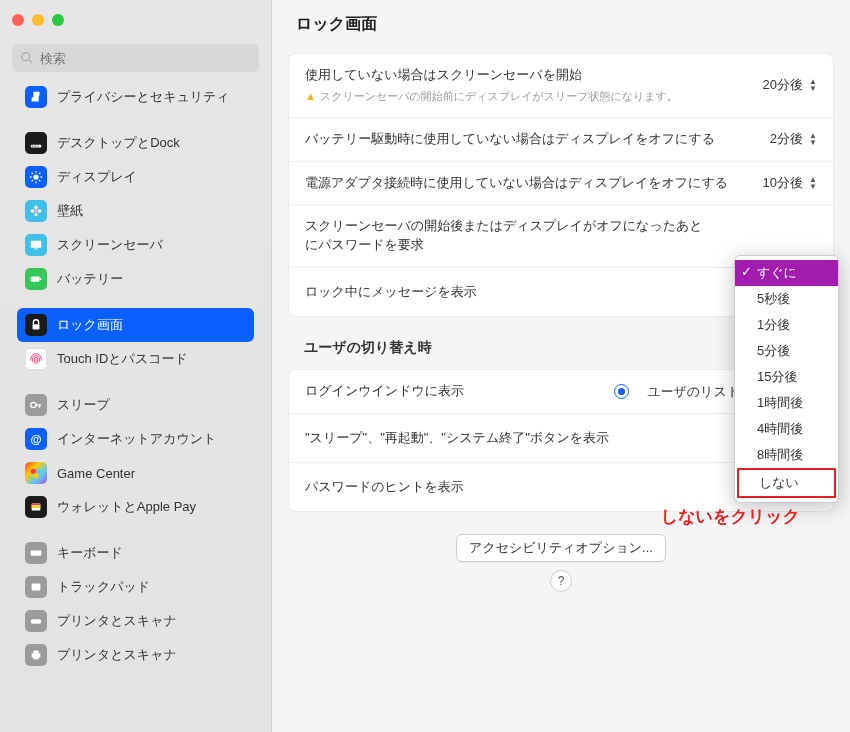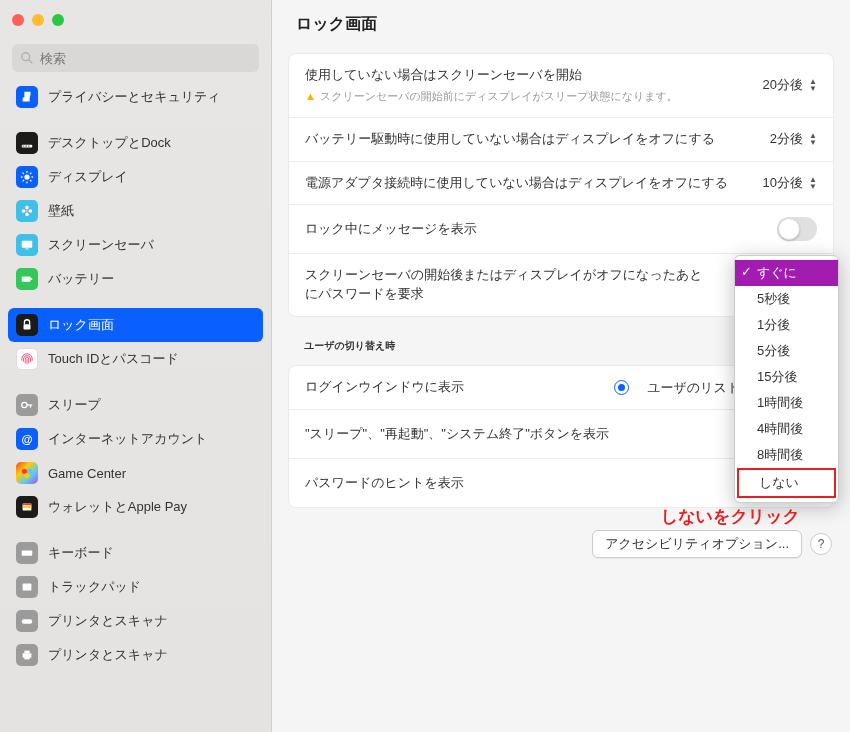--- a/index.html
+++ b/index.html
@@ -8,55 +8,55 @@
 .sidebar { width: 272px; background: linear-gradient(to bottom, #e8e6e4, #e5e3e1); border-right: 1px solid #d0d0d0; display: flex; flex-direction: column; }
 .titlebar { height: 40px; display: flex; align-items: center; padding: 0 12px; gap: 8px; }
 .traffic { display: flex; gap: 8px; }
 .tdot { width: 12px; height: 12px; border-radius: 50%; }
 .tred { background: #ff5f57; } .tyel { background: #febc2e; } .tgrn { background: #28c840; }
 
 .search { margin: 4px 12px 8px; height: 28px; background: rgba(0,0,0,0.06); border-radius: 6px; display: flex; align-items: center; padding: 0 8px; gap: 6px; }
 .search svg { width: 14px; height: 14px; opacity: 0.5; }
 .search input { border: none; background: transparent; outline: none; font-size: 13px; flex: 1; color: #666; }
 
-.nav { flex: 1; overflow-y: auto; padding: 0 8px; }
+.nav { flex: 1; overflow-y: auto; padding: 0 17px; }
 .nav-item { display: flex; align-items: center; height: 34px; padding: 0 8px; border-radius: 6px; gap: 10px; font-size: 13px; color: #333; cursor: pointer; }
 .nav-item.selected { background: #0a60ff; color: #fff; }
 .nav-icon { width: 22px; height: 22px; border-radius: 5px; display: flex; align-items: center; justify-content: center; flex-shrink: 0; }
 .nav-icon svg { width: 14px; height: 14px; fill: #fff; }
 .nav-sep { height: 12px; }
 
 .content { flex: 1; background: #f5f5f5; display: flex; flex-direction: column; overflow: hidden; }
 .header { padding: 14px 24px 10px; }
 .header h1 { font-size: 16px; font-weight: 700; color: #222; }
 
 .panel { margin: 8px 16px; background: #fff; border-radius: 8px; border: 1px solid rgba(0,0,0,0.08); }
 .row { display: flex; align-items: center; padding: 12px 16px; border-bottom: 1px solid rgba(0,0,0,0.08); gap: 12px; position: relative; }
 .row:last-child { border-bottom: none; }
 .row-text { flex: 1; font-size: 13px; color: #333; line-height: 1.45; }
 .row-sub { display: flex; align-items: center; gap: 4px; font-size: 11px; color: #9a9a9a; margin-top: 4px; }
 .row-sub .warn { color: #ffb300; }
 .row-ctrl { display: flex; align-items: center; gap: 4px; font-size: 13px; color: #333; white-space: nowrap; }
 .stepper { display: flex; flex-direction: column; margin-left: 2px; }
 .stepper span { font-size: 8px; line-height: 7px; color: #555; }
 
-.subhead { font-size: 10px; font-weight: 700; color: #333; padding: 14px 16px 4px; }
+.subhead { font-size: 14px; font-weight: 700; color: #333; padding: 14px 16px 4px; }
 .plain { margin: 0 16px; }
 
 .radio-row { display: flex; align-items: center; gap: 18px; font-size: 13px; color: #333; }
 .radio { width: 15px; height: 15px; border-radius: 50%; border: 1px solid #bbb; display: inline-flex; align-items: center; justify-content: center; }
 .radio.on { border-color: #0a60ff; }
 .radio.on::after { content: ""; width: 7px; height: 7px; border-radius: 50%; background: #0a60ff; }
 
 .toggle { width: 40px; height: 24px; border-radius: 12px; background: #e0e0e0; position: relative; }
 .toggle::after { content: ""; position: absolute; width: 20px; height: 20px; border-radius: 50%; background: #fff; border:1px solid #ddd; top: 1px; left: 1px; box-shadow: 0 1px 2px rgba(0,0,0,.2); }
 .toggle.on { background: #0a60ff; }
 .toggle.on::after { left: auto; right: 1px; }
 
-.footer { display: flex; justify-content: flex-end; align-items: center; gap: 8px; padding: 14px 18px; }
+.footer { display: flex; align-items: center; gap: 8px; padding: 14px 18px; flex-direction: column; }
 .btn { background: #fff; border: 1px solid #ccc; border-radius: 6px; padding: 4px 12px; font-size: 13px; color: #333; box-shadow: 0 1px 1px rgba(0,0,0,.05); }
 .help { width: 22px; height: 22px; border-radius: 50%; border: 1px solid #ccc; background: #fff; display: flex; align-items: center; justify-content: center; font-size: 12px; color: #555; }
 
 .dropdown { position: absolute; top: 255px; right: 11px; width: 105px; background: #fff; border: 1px solid #ccc; border-radius: 6px; box-shadow: 0 4px 20px rgba(0,0,0,.25); z-index: 50; padding: 4px 0; }
 .dd-item { font-size: 13px; padding: 4px 10px 4px 22px; position: relative; color: #333; cursor: pointer; }
 .dd-item.sel { background: #a21caf; color: #fff; }
 .dd-item.sel::before { content: "✓"; position: absolute; left: 6px; }
 .dd-item.boxed { border: 2px solid #e62020; margin: 0 2px; padding-left: 20px; }
 
 .annotation { position: absolute; top: 505px; right: 50px; color: #e62020; font-size: 17px; font-weight: 700; z-index: 60; }
@@ -279,26 +279,26 @@
       <div class="row-text">電源アダプタ接続時に使用していない場合はディスプレイをオフにする</div>
       <div class="row-ctrl">
           <span>10分後</span>
           <div class="stepper">
             <span>▲</span>
             <span>▼</span>
           </div>
         </div>
     </div>
     <div class="row">
+      <div class="row-text">スクリーンセーバの開始後またはディスプレイがオフになったあとにパスワードを要求</div>
+      <div style="width:90px"></div>
+    </div>
+    <div class="row">
       <div class="row-text">ロック中にメッセージを表示</div>
       <div class="toggle"></div>
-    </div>
-    <div class="row">
-      <div class="row-text">スクリーンセーバの開始後またはディスプレイがオフになったあとにパスワードを要求</div>
-      <div style="width:90px"></div>
     </div>
   </div>
 
   <div class="subhead plain">ユーザの切り替え時</div>
 
   <div class="panel">
     <div class="row">
       <div class="row-text">ログインウインドウに表示</div>
       <div class="radio-row">
         <span class="radio on"></span>

